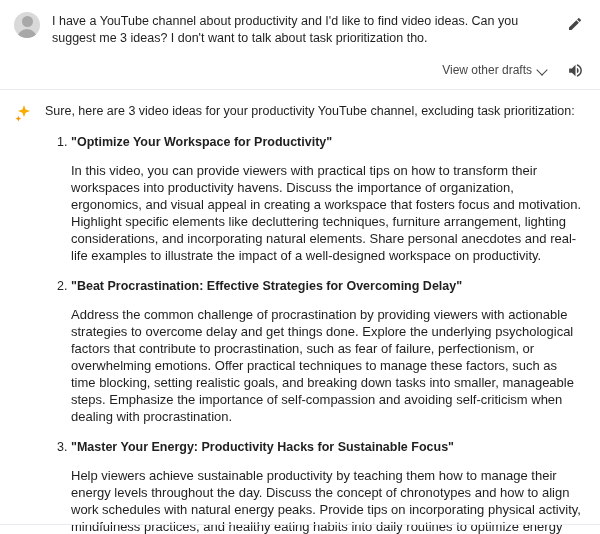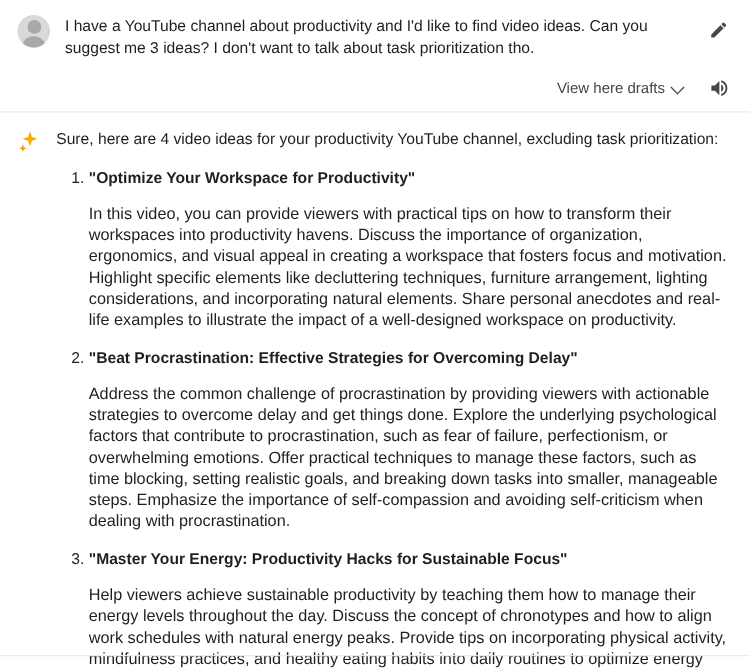--- a/index.html
+++ b/index.html
@@ -188,40 +188,40 @@
     <div class="prompt-text">I have a YouTube channel about productivity and I'd like to find video ideas. Can you suggest me 3 ideas? I don't want to talk about task prioritization tho.</div>
     <div class="edit-btn">
       <svg width="16" height="16" viewBox="0 0 24 24">
         <path d="M3 17.25V21h3.75L17.81 9.94l-3.75-3.75L3 17.25zM20.71 7.04a1 1 0 0 0 0-1.41l-2.34-2.34a1 1 0 0 0-1.41 0l-1.83 1.83 3.75 3.75 1.83-1.83z" fill="#444746"></path>
       </svg>
     </div>
   </div>
 
   <div class="drafts-bar">
     <div class="drafts-toggle">
-      <span>View here drafts</span>
+      <span>View other drafts</span>
       <span class="chev"></span>
     </div>
     <div class="speaker-btn">
       <svg width="17" height="17" viewBox="0 0 24 24">
         <path d="M3 9v6h4l5 5V4L7 9H3z" fill="#444746"></path>
         <path d="M16.5 12c0-1.77-1-3.29-2.5-4.03v8.05c1.5-.73 2.5-2.25 2.5-4.02zM14 3.23v2.06c2.89.86 5 3.54 5 6.71s-2.11 5.85-5 6.71v2.06c4.01-.91 7-4.49 7-8.77s-2.99-7.86-7-8.77z" fill="#444746"></path>
       </svg>
     </div>
   </div>
 
   <div class="response">
     <div class="spark">
       <svg width="20" height="20" viewBox="0 0 24 24">
         <path d="M12 2.5l1.9 5.3 5.3 1.9-5.3 1.9L12 16.9l-1.9-5.3-5.3-1.9 5.3-1.9L12 2.5z" fill="#f9ab00"></path>
         <path d="M5.2 15.2l.95 2.6 2.6.95-2.6.95-.95 2.6-.95-2.6L1.65 18.75l2.6-.95.95-2.6z" fill="#f29900"></path>
       </svg>
     </div>
     <div class="resp-body">
-      <p class="intro">Sure, here are 4 video ideas for your productivity YouTube channel, excluding task prioritization:</p>
+      <p class="intro">Sure, here are 3 video ideas for your productivity YouTube channel, excluding task prioritization:</p>
       <ol class="ideas">
         <li>
           <div class="idea-title">"Optimize Your Workspace for Productivity"</div>
           <div class="idea-desc">In this video, you can provide viewers with practical tips on how to transform their workspaces into productivity havens. Discuss the importance of organization, ergonomics, and visual appeal in creating a workspace that fosters focus and motivation. Highlight specific elements like decluttering techniques, furniture arrangement, lighting considerations, and incorporating natural elements. Share personal anecdotes and real-life examples to illustrate the impact of a well-designed workspace on productivity.</div>
         </li>
         <li>
           <div class="idea-title">"Beat Procrastination: Effective Strategies for Overcoming Delay"</div>
           <div class="idea-desc">Address the common challenge of procrastination by providing viewers with actionable strategies to overcome delay and get things done. Explore the underlying psychological factors that contribute to procrastination, such as fear of failure, perfectionism, or overwhelming emotions. Offer practical techniques to manage these factors, such as time blocking, setting realistic goals, and breaking down tasks into smaller, manageable steps. Emphasize the importance of self-compassion and avoiding self-criticism when dealing with procrastination.</div>
         </li>
         <li>

